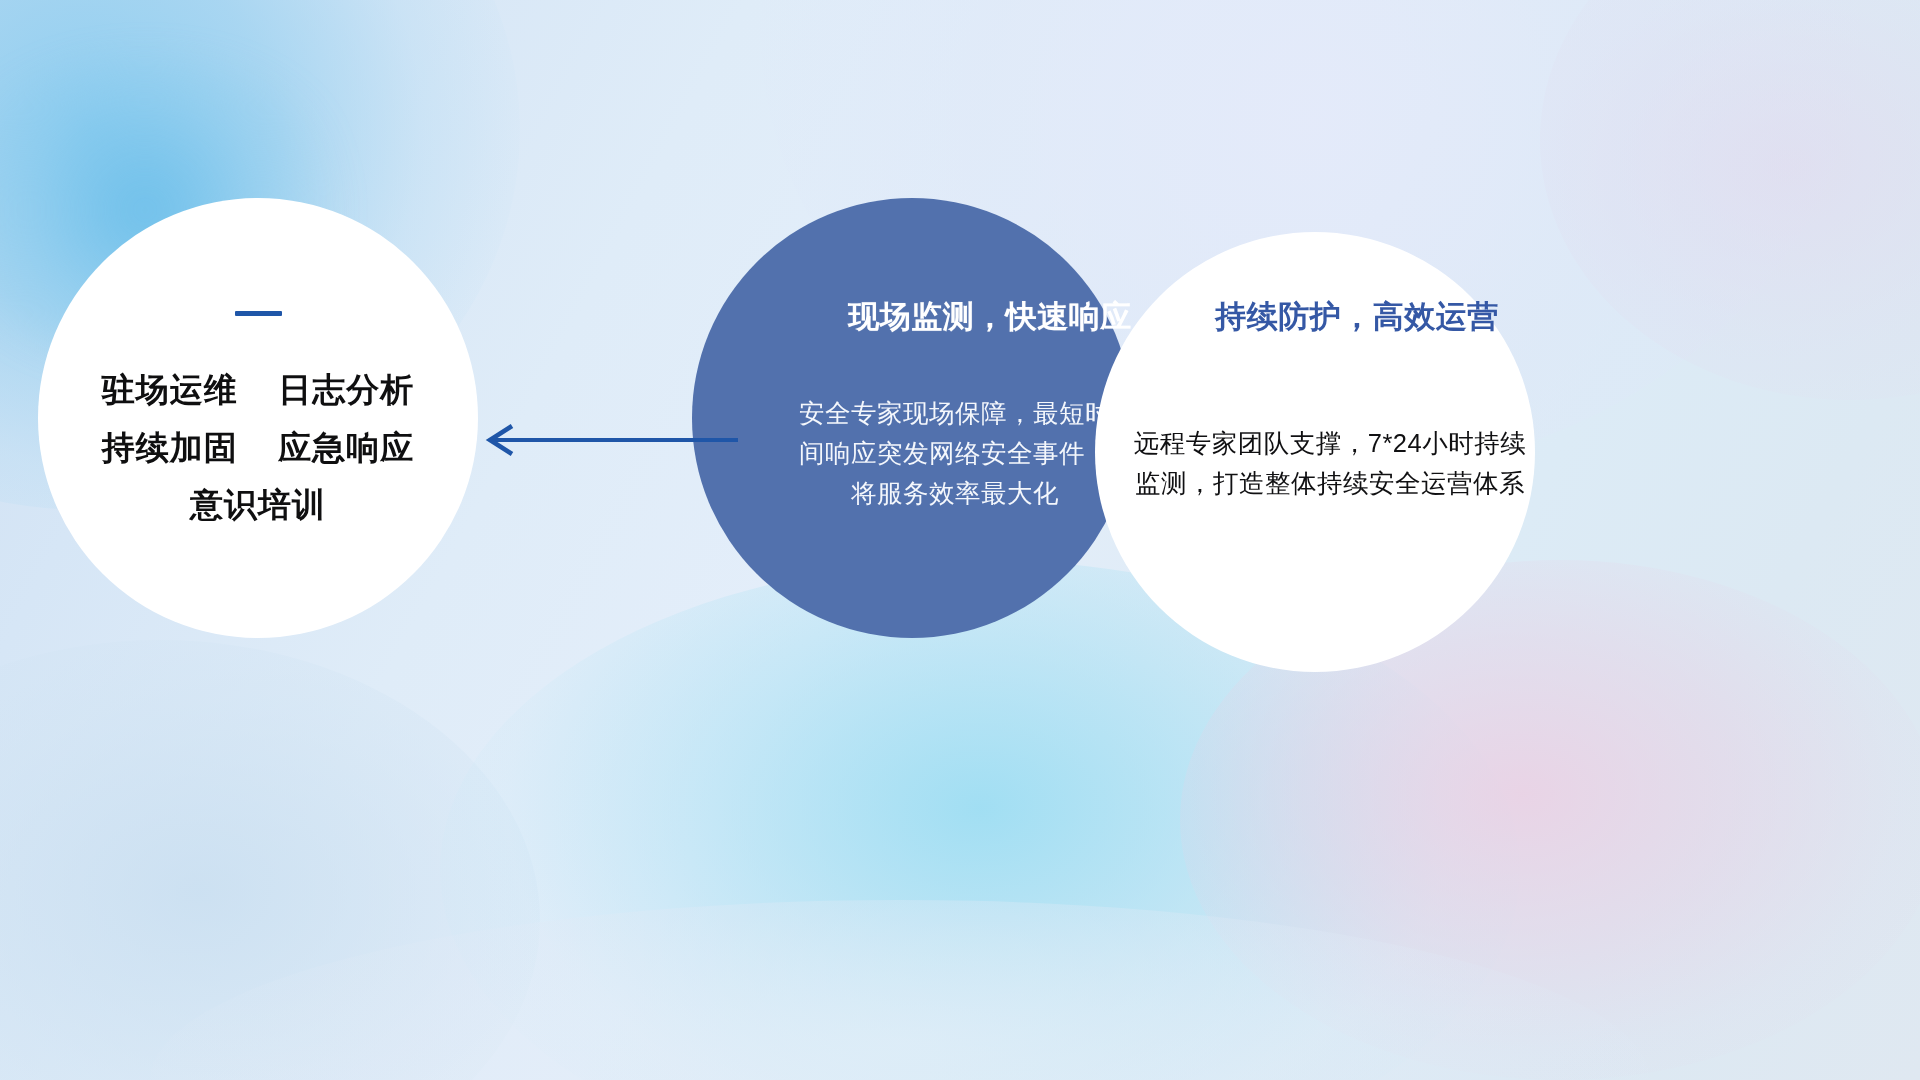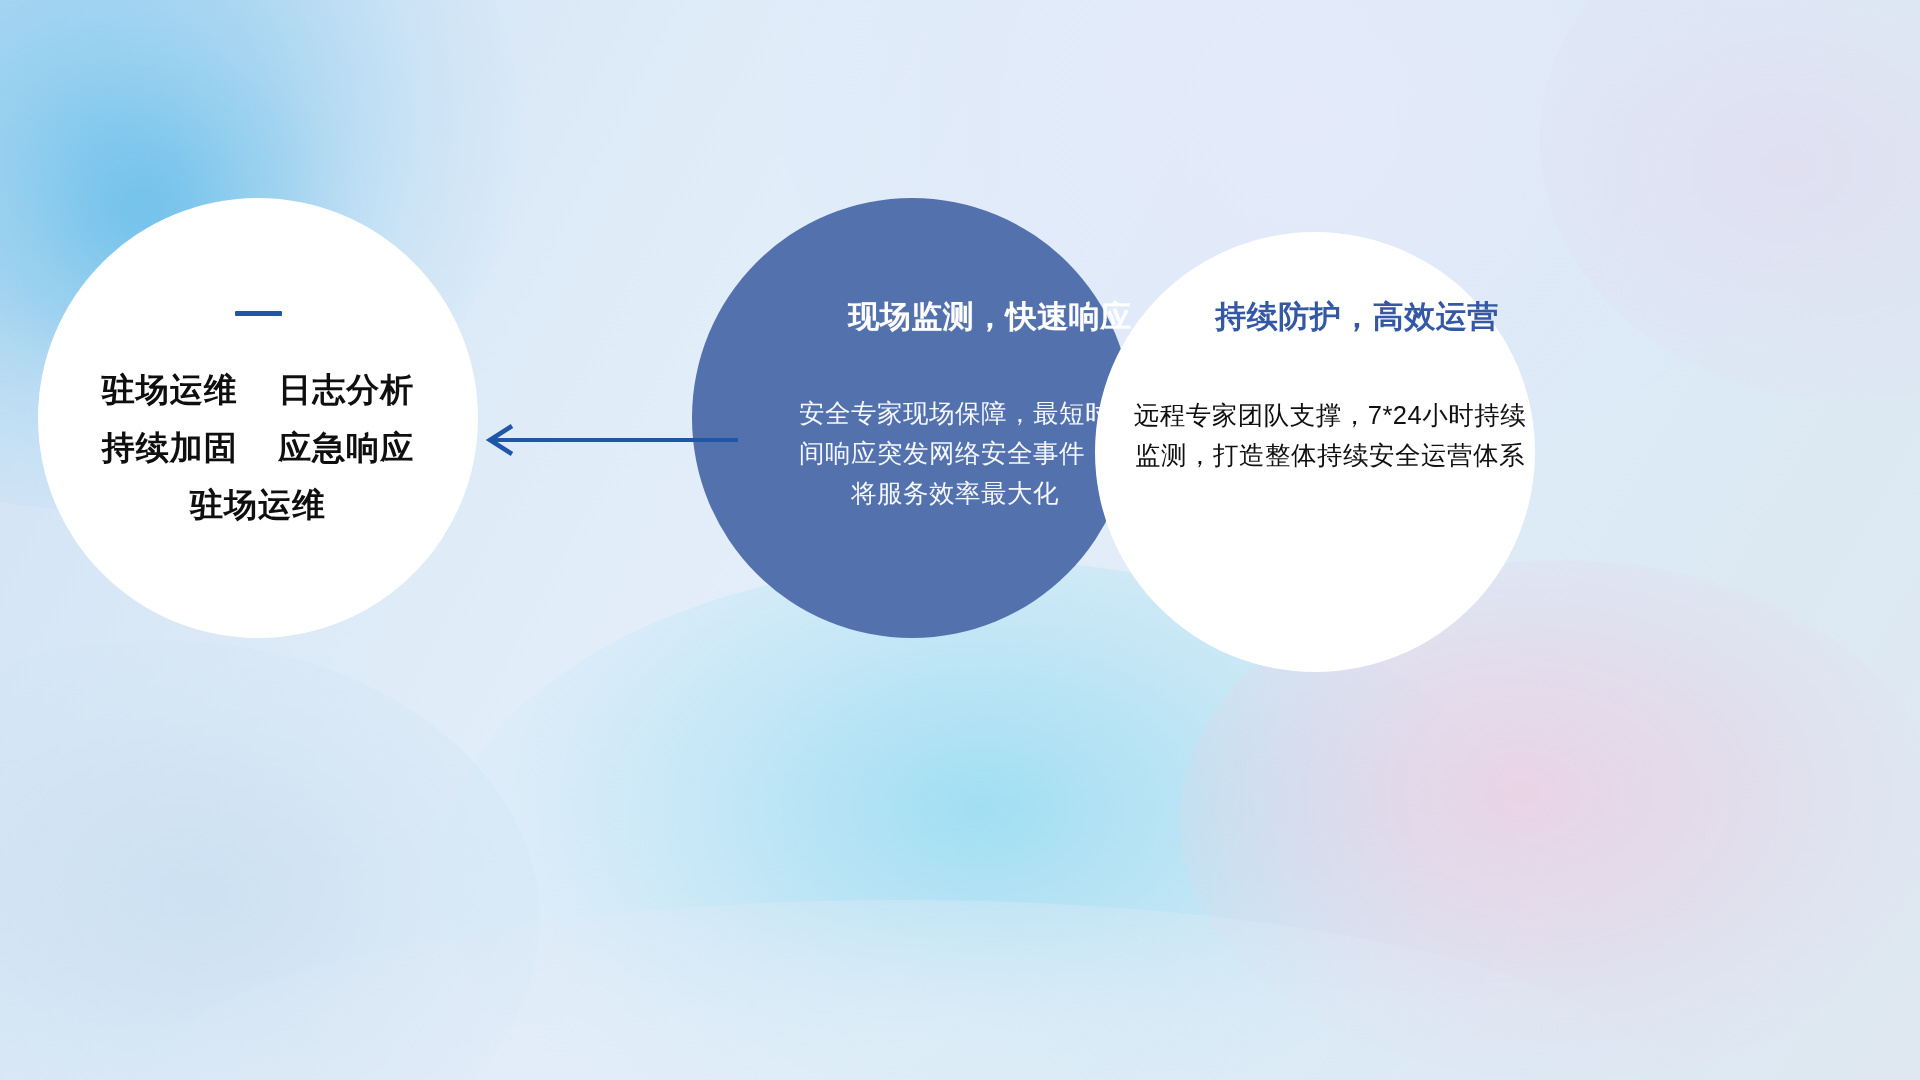--- a/index.html
+++ b/index.html
@@ -148,21 +148,21 @@
     display:flex; flex-direction:column; align-items:center;
     padding-top:64px;
   }
   #right-heading {
     font-size:31px; font-weight:bold; color:#3558a5;
     letter-spacing:0.5px; white-space:nowrap;
     transform:translateX(42px);
     text-align:center;
   }
   #right-body {
-    margin-top:58px; width:412px;
+    margin-top:86px; width:412px;
     transform:translateX(15px);
     font-size:25.5px; color:#101012; text-align:center;
     line-height:1.56; letter-spacing:0.5px;
   }
 
   
   #arrow { position:absolute; left:470px; top:414px; width:270px; height:52px; }
 </style>
 </head>
 <body>
@@ -187,21 +187,21 @@
     <line x1="268" y1="26" x2="24" y2="26" stroke="#1f56a8" stroke-width="4.2"></line>
     <polyline points="42,12 20,26 42,40" fill="none" stroke="#1f56a8" stroke-width="4.6" stroke-linejoin="miter" stroke-linecap="butt"></polyline>
   </svg>
 </div>
 
 <div id="left-content">
   <div id="left-rule"></div>
   <div id="left-lines">
     <div class="left-line">驻场运维    日志分析</div>
     <div class="left-line">持续加固    应急响应</div>
-    <div class="left-line">驻场运维</div>
+    <div class="left-line">意识培训</div>
   </div>
 </div>
 
 <div id="mid-content">
   <div id="mid-heading">现场监测，快速响应</div>
   <div id="mid-body">安全专家现场保障，最短时间响应突发网络安全事件，将服务效率最大化</div>
 </div>
 
 <div class="circle" id="circle-right"></div>
 <div id="right-content">

